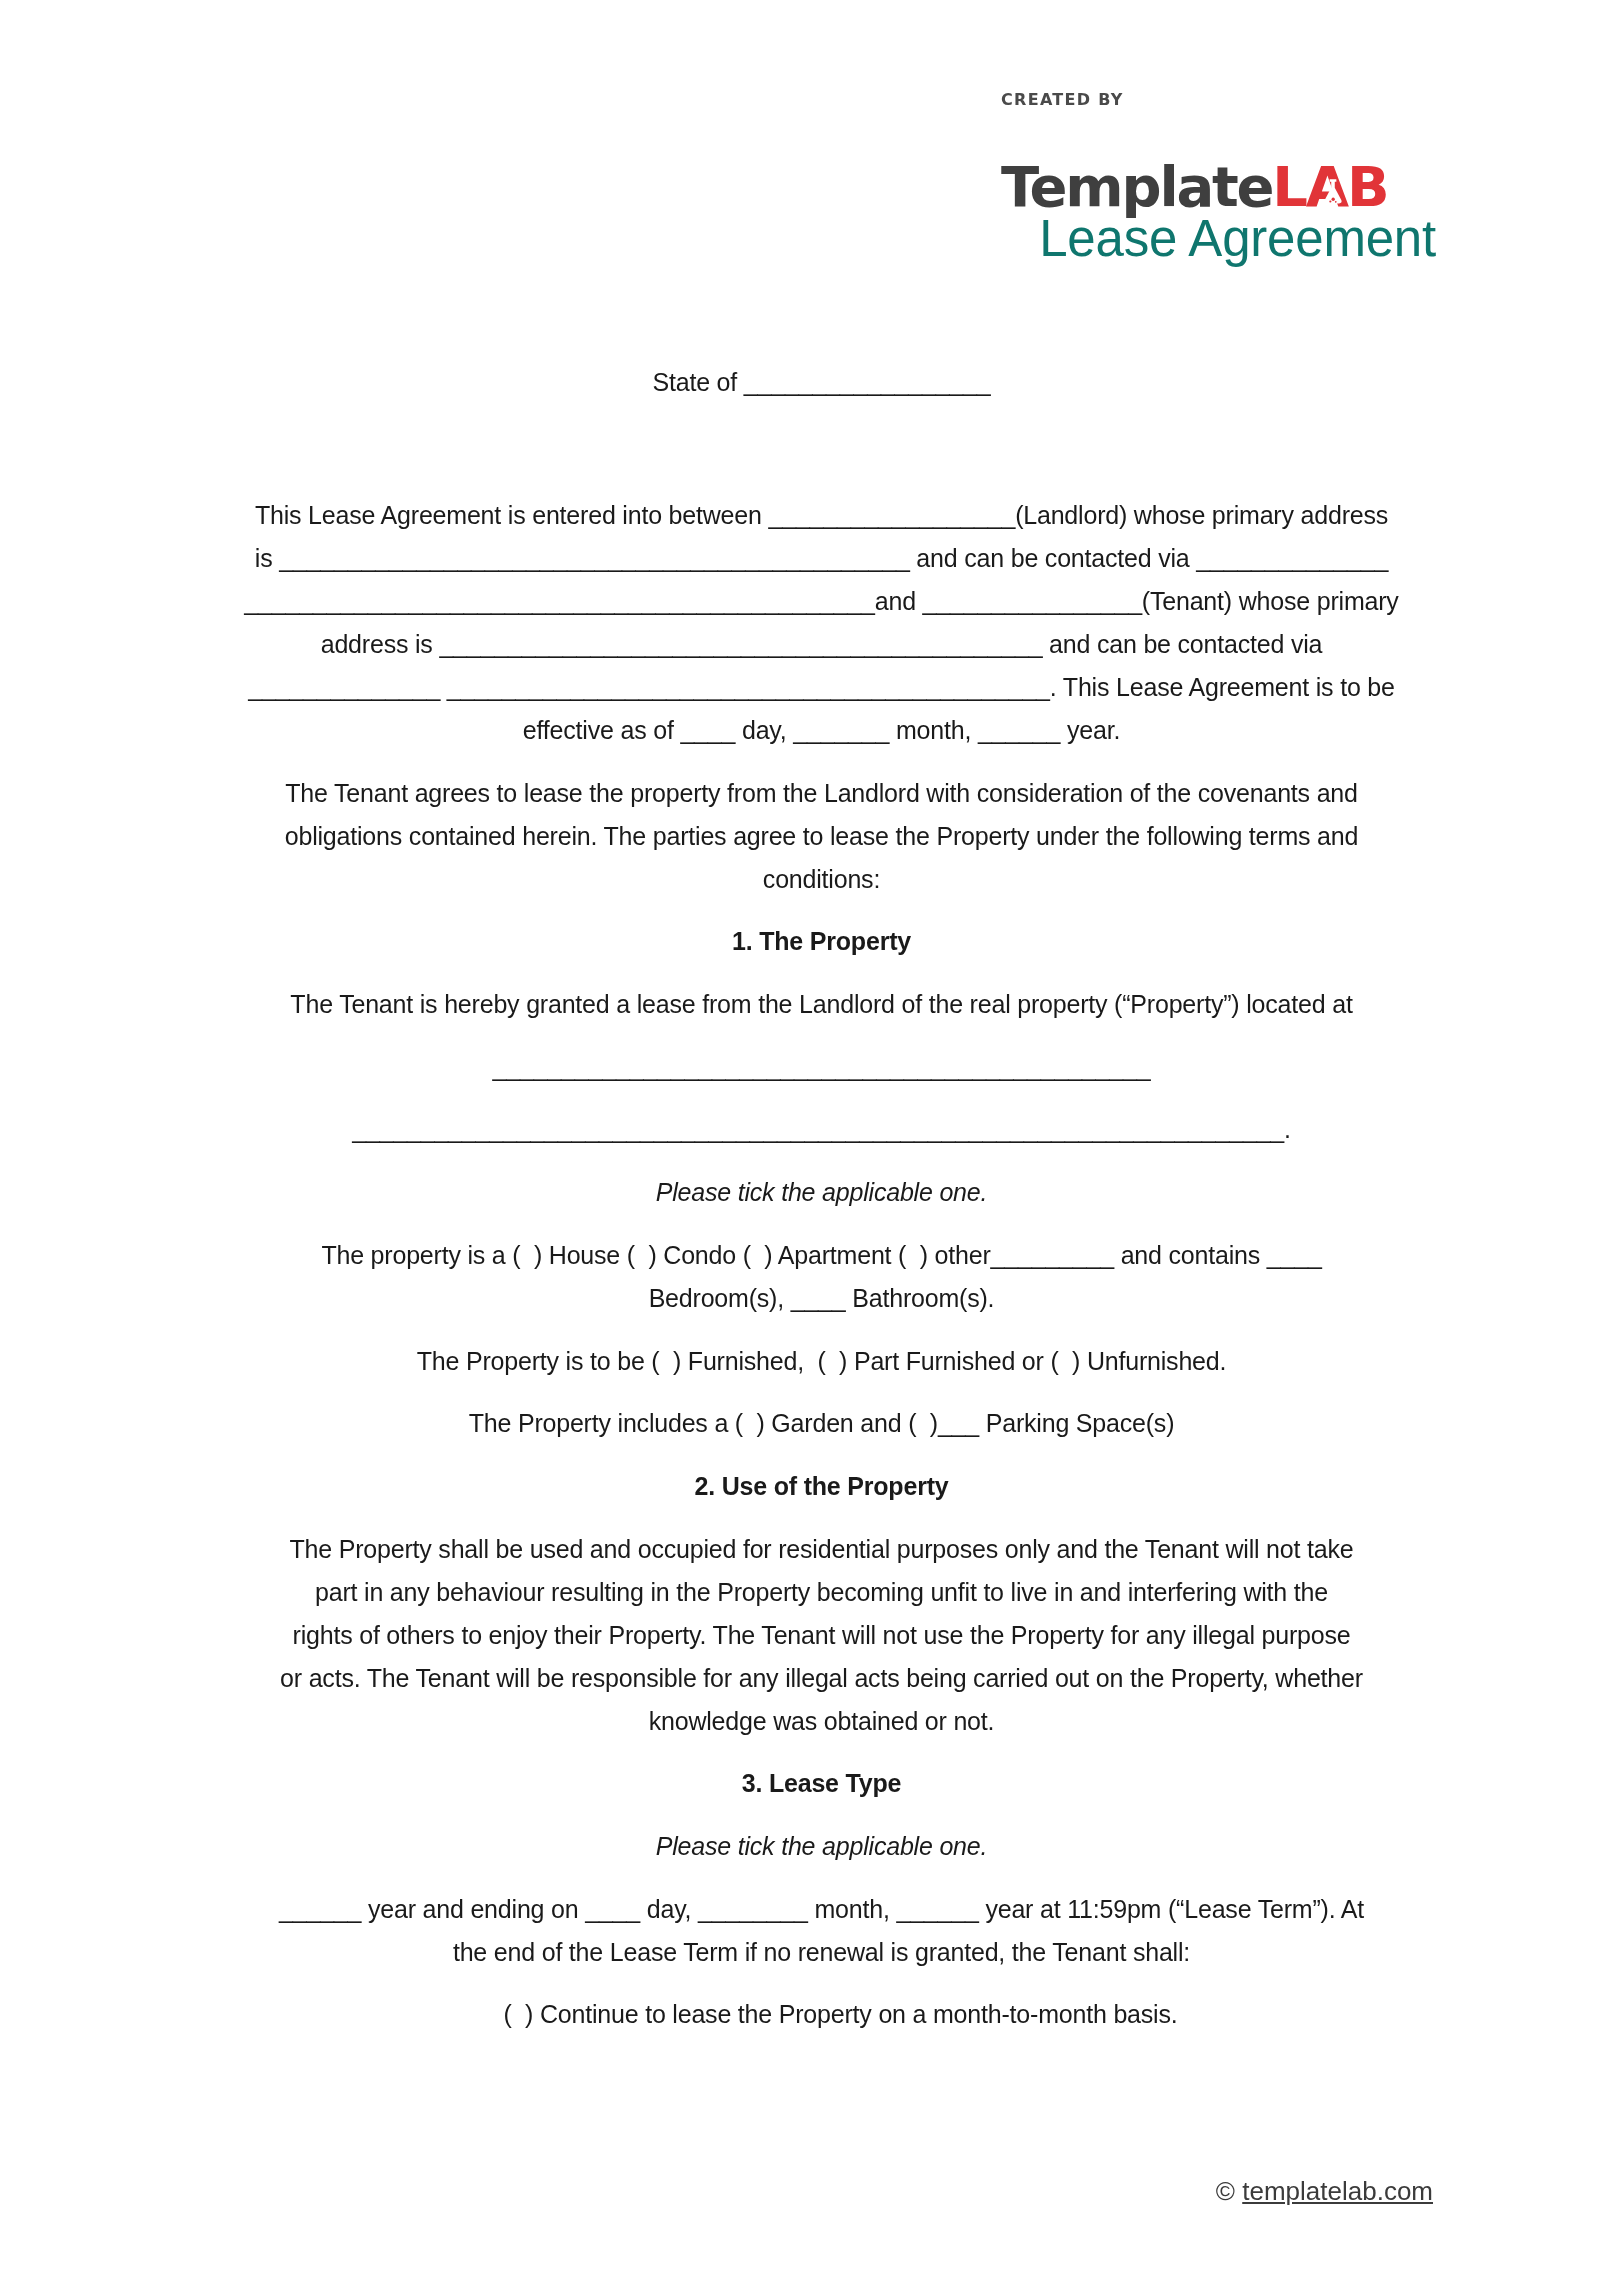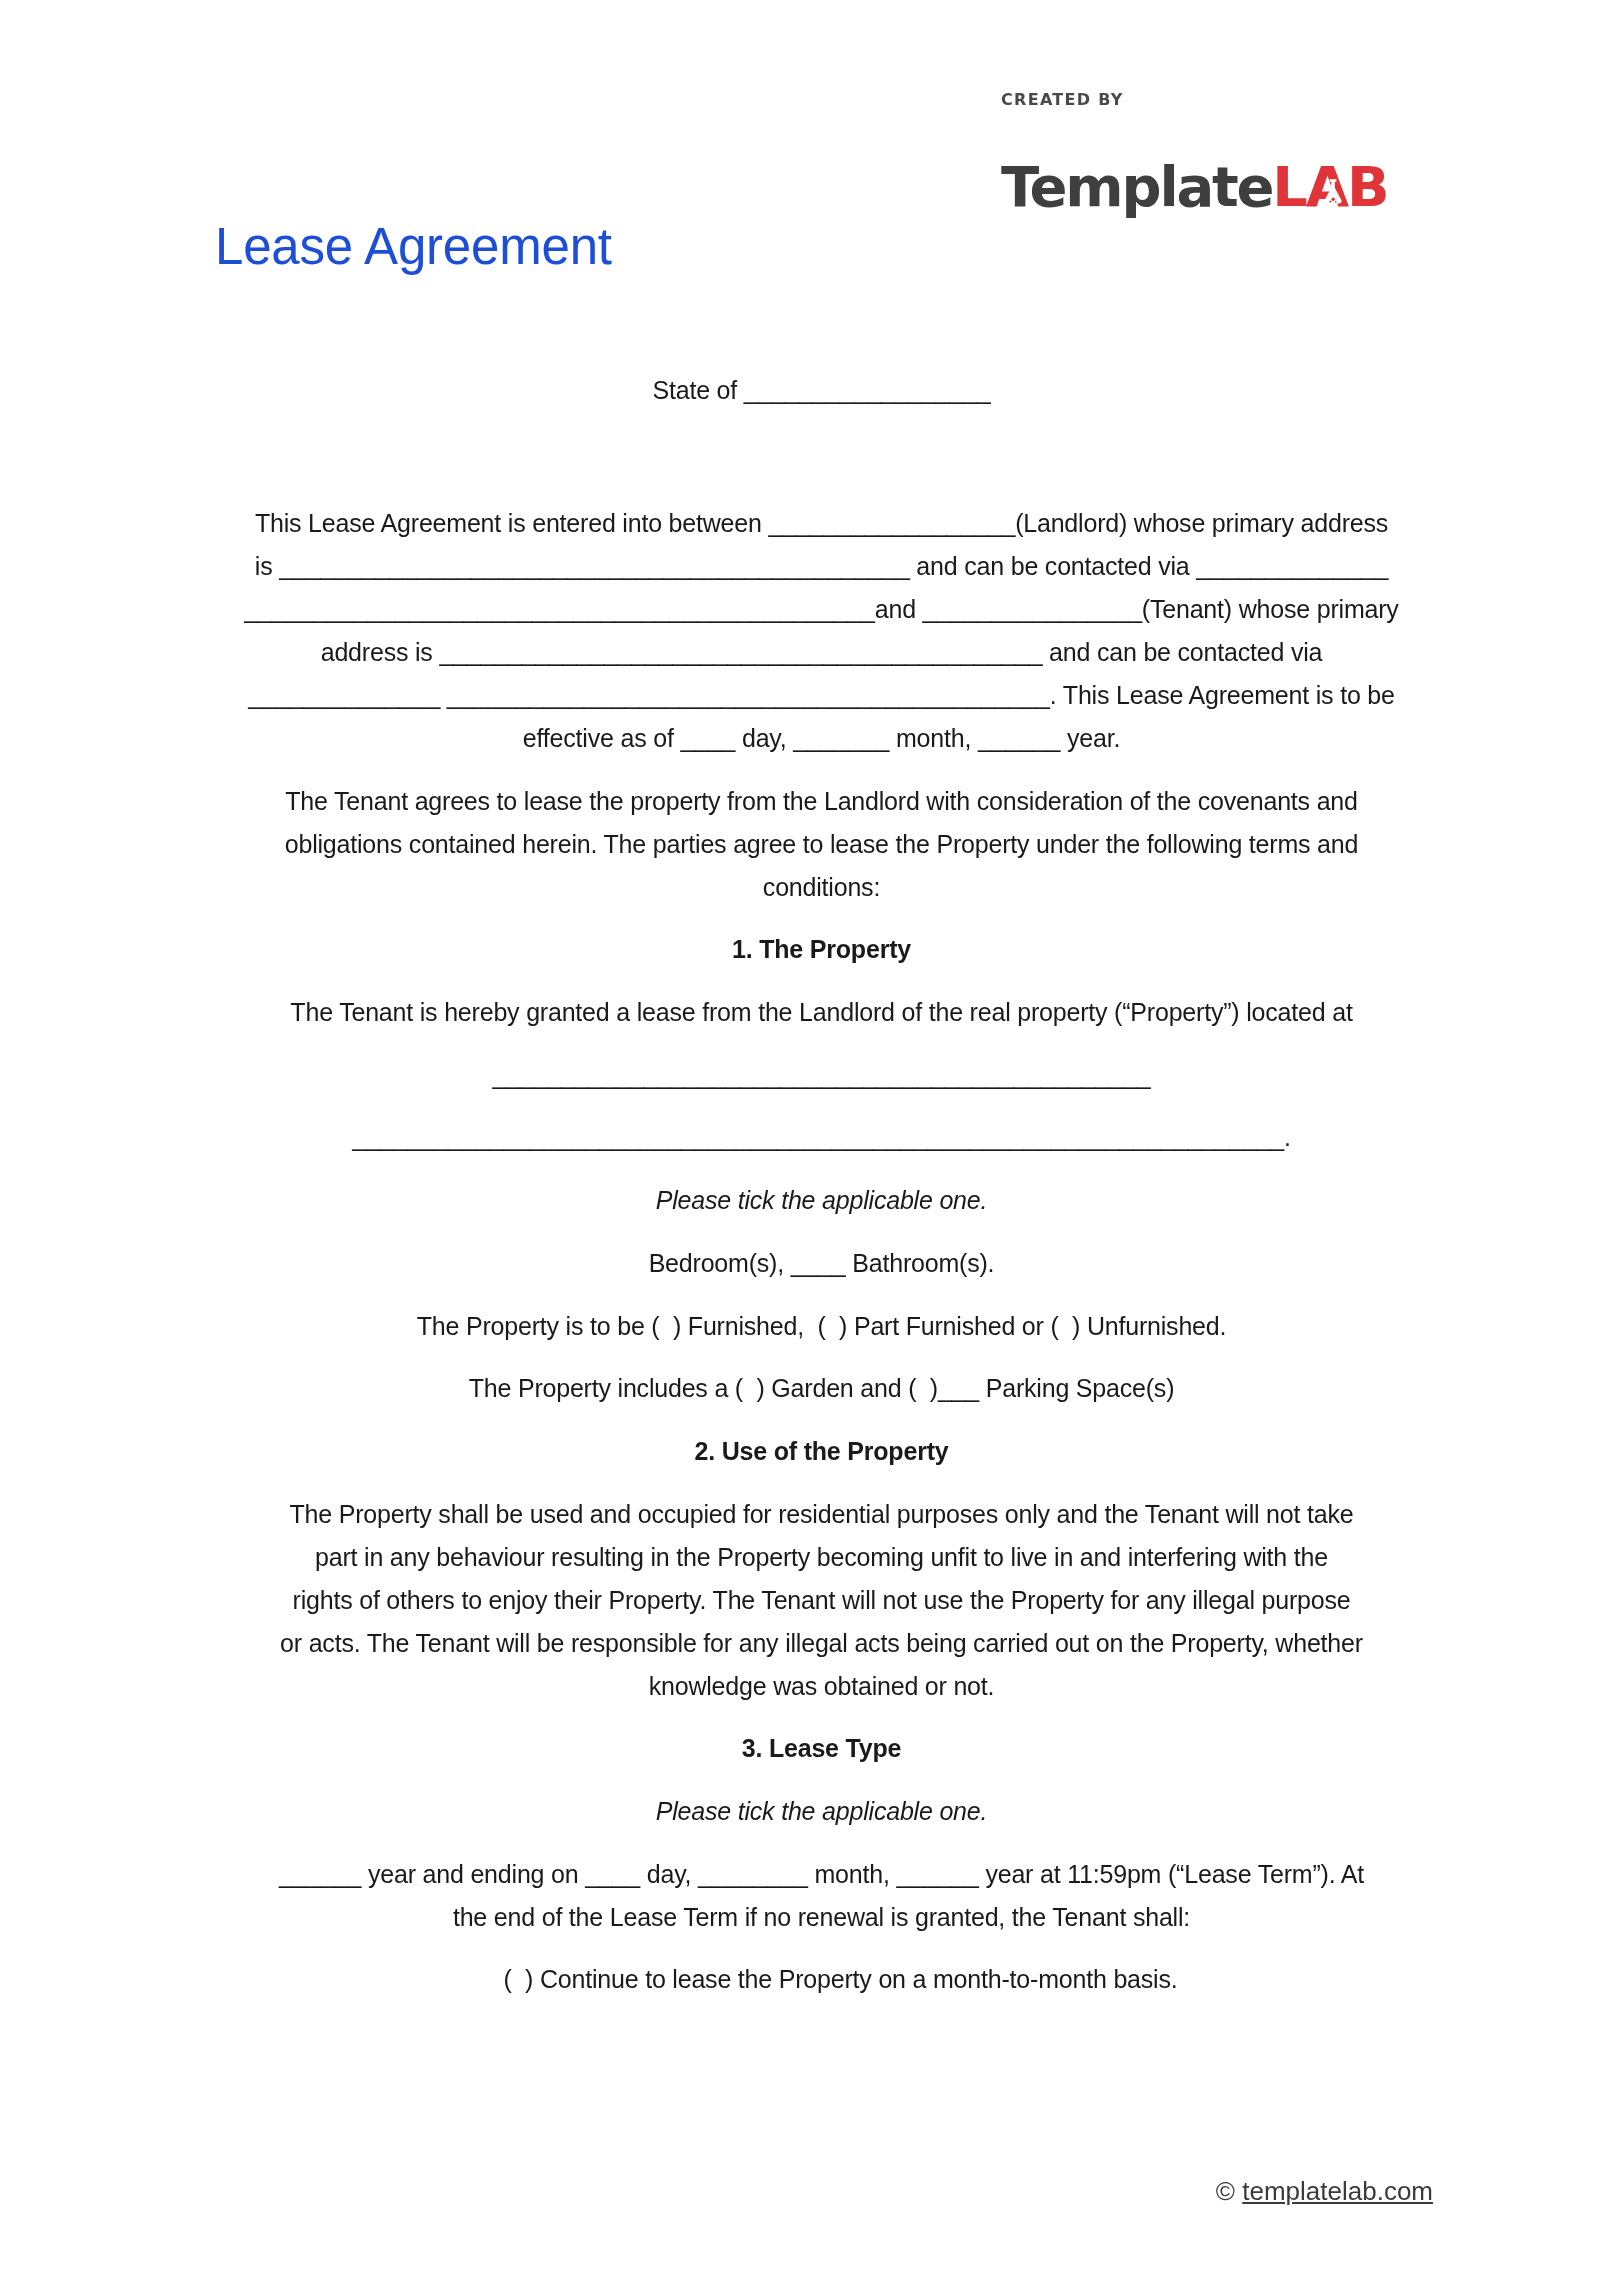--- a/index.html
+++ b/index.html
@@ -50,23 +50,23 @@
     margin-left:199px;
     width:1245px;
     padding-top:201px;
     font-size:25px;
     letter-spacing:-0.2px;
   }
   .title{
     font-size:51px;
     font-weight:400;
     line-height:59px;
-    text-align:left;
-    margin:16px;
-    color:#1d4ed8;
+    text-align:right;
+    margin:8px;
+    color:#0f766e;
   }
   .state-line{
     margin-top:93px;
     text-align:center;
     line-height:43px;
     white-space:pre;
   }
   .blk{margin:0 0 19.7px 0;text-align:center;}
   .blk.first{margin-top:90px;}
   .ln{
@@ -144,20 +144,21 @@
 
     <div class="blk">
       <div class="ln">____________________________________________________________________.</div>
     </div>
 
     <div class="blk">
       <div class="ln it">Please tick the applicable one.</div>
     </div>
 
     <div class="blk">
+      <div class="ln">The property is a (  ) House (  ) Condo (  ) Apartment (  ) other_________ and contains ____</div>
       <div class="ln">Bedroom(s), ____ Bathroom(s).</div>
     </div>
 
     <div class="blk">
       <div class="ln">The Property is to be (  ) Furnished,  (  ) Part Furnished or (  ) Unfurnished.</div>
     </div>
 
     <div class="blk">
       <div class="ln">The Property includes a (  ) Garden and (  )___ Parking Space(s)</div>
     </div>

